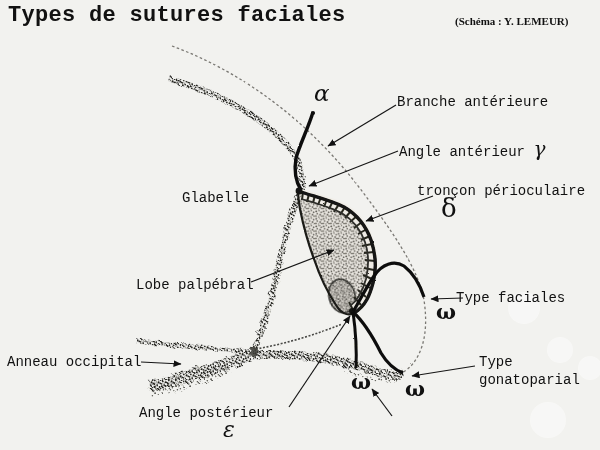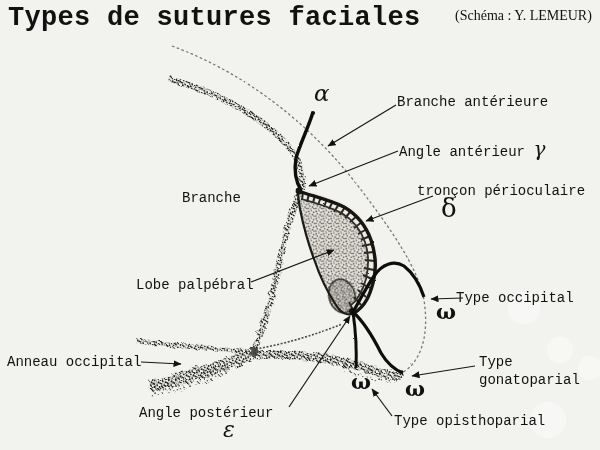--- a/index.html
+++ b/index.html
@@ -3,22 +3,22 @@
 <meta charset="utf-8">
 <style>
   html,body{margin:0;padding:0;}
   body{width:600px;height:450px;position:relative;background:#f2f2ef;overflow:hidden;
        font-family:"Liberation Mono", monospace;color:#111;}
   #stage{position:absolute;inset:0;}
   svg{position:absolute;left:0;top:0;}
   .lbl{position:absolute;font-size:14px;white-space:pre;line-height:18px;}
   .greek{position:absolute;font-family:"DejaVu Serif",serif;font-style:italic;}
   .omega{position:absolute;font-family:"DejaVu Serif",serif;font-weight:bold;font-size:21px;}
-  #title{position:absolute;left:8px;top:3px;font-size:27px;font-weight:bold;letter-spacing:.3px;}
-  #credit{position:absolute;left:455px;top:8px;font-family:"Liberation Serif",serif;font-size:14px;font-weight:normal;}
+  #title{position:absolute;left:8px;top:3px;font-size:22px;font-weight:bold;letter-spacing:.3px;}
+  #credit{position:absolute;left:455px;top:15px;font-family:"Liberation Serif",serif;font-size:11px;font-weight:bold;}
 </style>
 </head>
 <body>
 
 <div id="stage">
 <svg width="600" height="450" viewBox="0 0 600 450">
   <defs>
     <marker id="arr" markerWidth="10" markerHeight="8" refX="7.5" refY="3.5" orient="auto" markerUnits="userSpaceOnUse">
       <path d="M0,0 L8,3.5 L0,7 Z" fill="#111"></path>
     </marker>
@@ -149,26 +149,25 @@
     <circle cx="590" cy="368" r="12"></circle>
   </g>
 </svg>
 
 <div id="title">Types de sutures faciales</div>
 <div id="credit">(Schéma : Y. LEMEUR)</div>
 
 <div class="greek" style="left:314px;top:80px;font-size:23px;">α</div>
 <div class="lbl" style="left:397px;top:93px;text-align:center;">Branche antérieure</div>
 <div class="lbl" style="left:399px;top:140px;"><span>Angle antérieur</span> <span style="font-family:'DejaVu Serif',serif;font-style:italic;font-size:20px;">γ</span></div>
-<div class="lbl" style="left:182px;top:189px;">Branche</div>
+<div class="lbl" style="left:182px;top:189px;">Glabelle</div>
 <div class="lbl" style="left:417px;top:182px;font-family:Liberation Mono, monospace;">tronçon périoculaire</div>
 <div class="greek" style="left:441px;top:193px;font-size:26px;font-style:normal;">δ</div>
 <div class="lbl" style="left:136px;top:276px;">Lobe palpébral</div>
-<div class="lbl" style="left:456px;top:289px;">Type occipital</div>
+<div class="lbl" style="left:456px;top:289px;">Type faciales</div>
 <div class="omega" style="left:436px;top:299px;">ω</div>
 <div class="lbl" style="left:479px;top:353px;"><span>Type</span><br><span>gonatoparial</span></div>
 <div class="lbl" style="left:7px;top:353px;">Anneau occipital</div>
 <div class="omega" style="left:405px;top:376px;">ω</div>
 <div class="omega" style="left:351px;top:369px;">ω</div>
 <div class="lbl" style="left:139px;top:404px;">Angle postérieur</div>
 <div class="greek" style="left:223px;top:417px;font-size:22px;">ε</div>
-<div class="lbl" style="left:394px;top:412px;">Type opisthoparial</div>
 </div>
 
 </body></html>

